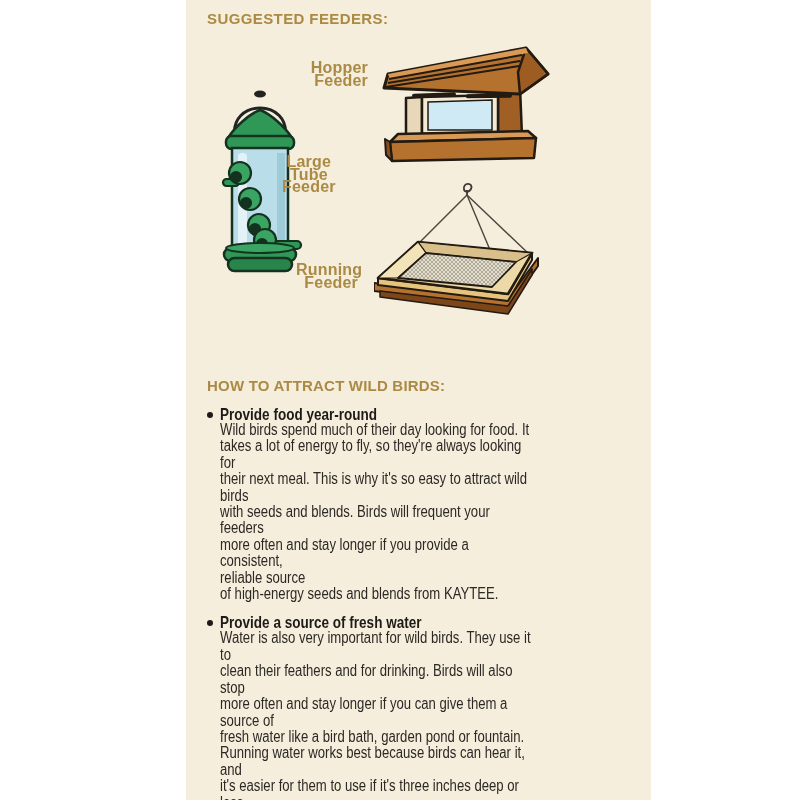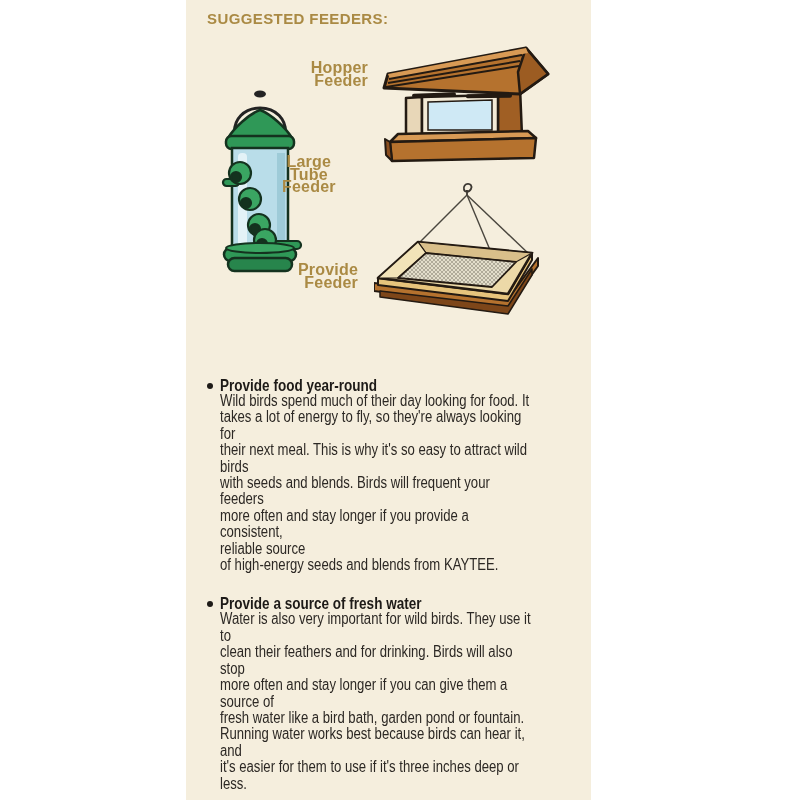--- a/index.html
+++ b/index.html
@@ -1,21 +1,21 @@
 <!DOCTYPE html>
 <html><head>
 <meta charset="utf-8">
 <style>
   html,body{margin:0;padding:0;}
   body{
     width:800px;height:800px;position:relative;background:#ffffff;
     font-family:"Liberation Sans",sans-serif;overflow:hidden;
   }
   .panel{
-    position:absolute;left:186px;top:0;width:405px;height:800px;
+    position:absolute;left:186px;top:0;width:465px;height:800px;
     background:#f5eedd;
   }
   .section-title{
     position:absolute;left:21px;top:10px;
     font-size:15px;font-weight:bold;letter-spacing:.4px;color:#aa8a44;
   }
   .feeder-label{
     position:absolute;font-size:16px;line-height:12.5px;font-weight:bold;
     letter-spacing:.2px;color:#aa8a44;white-space:pre-line;
   }
@@ -23,21 +23,21 @@
   .label-hopper{left:118px;top:62px;width:64px;text-align:right;}
   .label-platform{left:110px;top:264px;width:62px;text-align:right;}
   .illus{position:absolute;}
   .illus-tube{left:29px;top:80px;}
   .illus-hopper{left:194px;top:42px;}
   .illus-platform{left:188px;top:180px;}
 
   .text-area{position:absolute;left:21px;top:377px;width:392px;color:#2c2824;}
   .howto-title{font-size:15px;font-weight:bold;letter-spacing:.2px;
     line-height:17px;margin:0 0 5px 0;color:#aa8a44;}
-  .bullet{display:flex;margin-top:22px;justify-content:space-between;}
+  .bullet{display:flex;margin-top:12px;justify-content:space-between;}
   .bullet:first-of-type{margin-top:0;}
   .dot{flex:0 0 6px;width:6px;height:6px;border-radius:50%;
     background:#1d1a17;margin:6px 7px 0 0;}
   .bullet-content{flex:1 1 auto;transform:scaleX(0.82);
     transform-origin:0 0;width:460px;}
   .bullet-heading{font-size:16.5px;font-weight:bold;line-height:16px;
     color:#1d1a17;margin:0;}
   .bullet-body{font-size:16px;line-height:16.4px;white-space:pre-line;
     color:#2c2824;margin:0;}
 </style>
@@ -124,24 +124,25 @@
 
     <polygon points="4,98 134,114 158,73 158,80 134,121 4,105" fill="#e7c47c" stroke="#231a12" stroke-width="2" stroke-linejoin="round"></polygon>
 
     <polygon points="4,98 44,62 158,73 134,114" fill="#ecd9a8" stroke="#231a12" stroke-width="2.5" stroke-linejoin="round"></polygon>
 
     <polygon points="44,62 158,73 142,82 52,73" fill="#d9bf8a" stroke="#231a12" stroke-width="1.2"></polygon>
     <polygon points="4,98 44,62 52,73 24,98" fill="#f2e3b8" stroke="#231a12" stroke-width="1.2"></polygon>
 
     <polygon points="24,98 52,73 142,82 118,107" fill="url(#mesh)" stroke="#231a12" stroke-width="1.8" stroke-linejoin="round"></polygon>
   </svg>
-  <div class="feeder-label label-platform">Provide
+  <div class="feeder-label label-platform">Running
 Feeder</div>
 
   <div class="text-area">
+    <div class="howto-title">HOW TO ATTRACT WILD BIRDS:</div>
 
     <div class="bullet">
       <span class="dot"></span>
       <div class="bullet-content">
         <p class="bullet-heading">Provide food year-round</p>
         <p class="bullet-body">Wild birds spend much of their day looking for food. It
 takes a lot of energy to fly, so they're always looking for
 their next meal. This is why it's so easy to attract wild birds
 with seeds and blends. Birds will frequent your feeders
 more often and stay longer if you provide a consistent,

